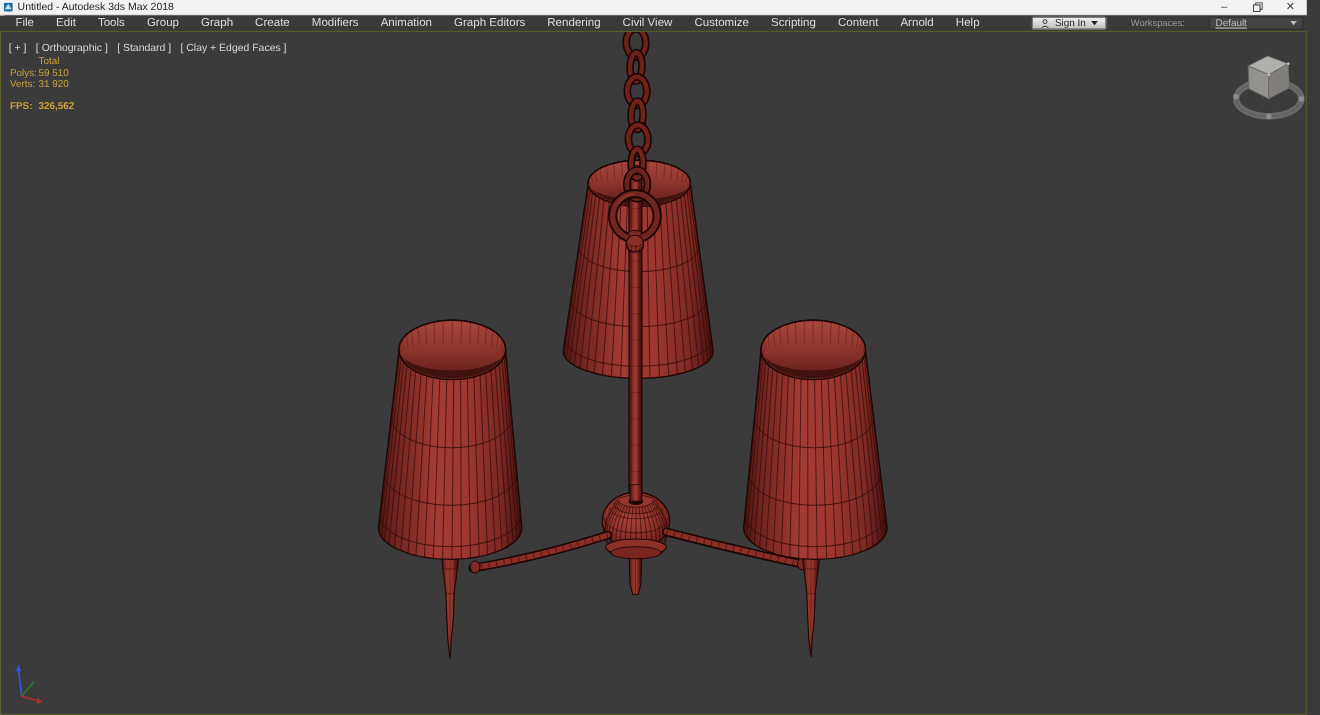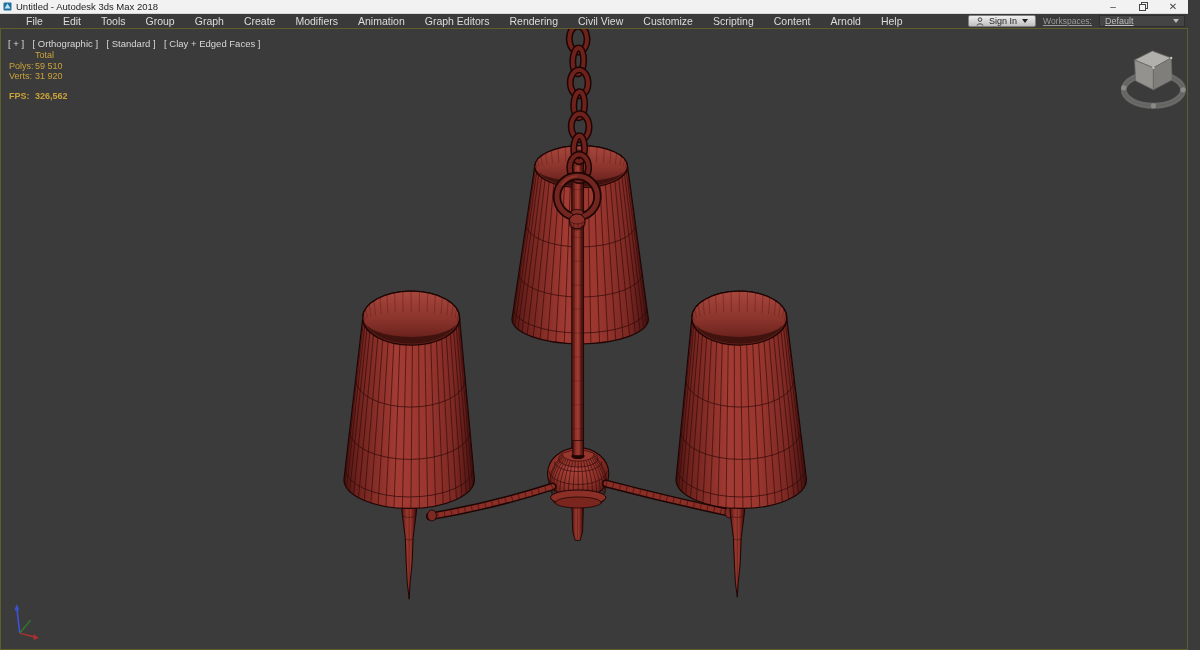--- a/index.html
+++ b/index.html
@@ -10,29 +10,29 @@
   
   .titlebar { position:absolute; top:0; left:0; right:0; height:14px; background:#f2f2f2;
               display:flex; align-items:center; border-bottom:1px solid #d8d8d8; }
   .title-left { display:flex; align-items:center; gap:4px; padding-left:3px; }
   .title-text { font-size:9.5px; color:#1c1c1c; white-space:nowrap; }
   .win-controls { margin-left:auto; display:flex; align-items:center; height:100%; }
   .win-btn { width:30px; height:100%; display:flex; align-items:center; justify-content:center;
              color:#444; font-size:10px; line-height:1; cursor:default; }
 
   
-  .menubar { position:absolute; top:14px; left:16px; right:0; height:14px; background:#3a3a3a; }
+  .menubar { position:absolute; top:14px; left:4px; right:0; height:14px; background:#3a3a3a; }
   .menus { display:flex; align-items:center; height:100%; }
   .menu-item { padding:0 10px; font-size:10.5px; color:#dcdcdc; line-height:14px; white-space:nowrap; }
-  .bar-right { position:absolute; right:3px; top:0; height:14px; display:flex; align-items:center; gap:7px; }
+  .bar-right { position:absolute; right:3px; top:0; height:14px; display:flex; align-items:center; gap:22px; }
   .signin { height:12px; background:linear-gradient(#f0f0f0,#bfbfbf); border:1px solid #7f7f7f;
             border-radius:2px; display:flex; align-items:center; gap:5px; padding:0 7px; font-size:9px; color:#1f1f1f; }
   .caret { width:0; height:0; border-left:3.5px solid transparent; border-right:3.5px solid transparent;
            border-top:4px solid #222; }
-  .ws-label { font-size:8.5px; color:#9b9b9b;text-decoration:underline; }
+  .ws-label { font-size:8.5px; color:#9b9b9b; }
   .ws-select { width:86px; height:12px; background:#454545; border:1px solid #2e2e2e; color:#bdbdbd;
                font-size:9px; display:flex; align-items:center; justify-content:space-between; padding:0 5px;text-decoration:underline; }
   .ws-select .caret { border-top-color:#bdbdbd; }
 
   
   .viewport { position:absolute; top:28px; left:0; right:0; bottom:0; background:#3b3b3b;
               border:1px solid #5e5e2d; }
   .scene { position:absolute; left:0; top:0; width:100%; height:100%; }
   .vp-label { position:absolute; left:7px; top:4px; z-index:3; }
   .vp-label span { margin-right:4px; font-size:9.5px; color:#d8d8d8; }

